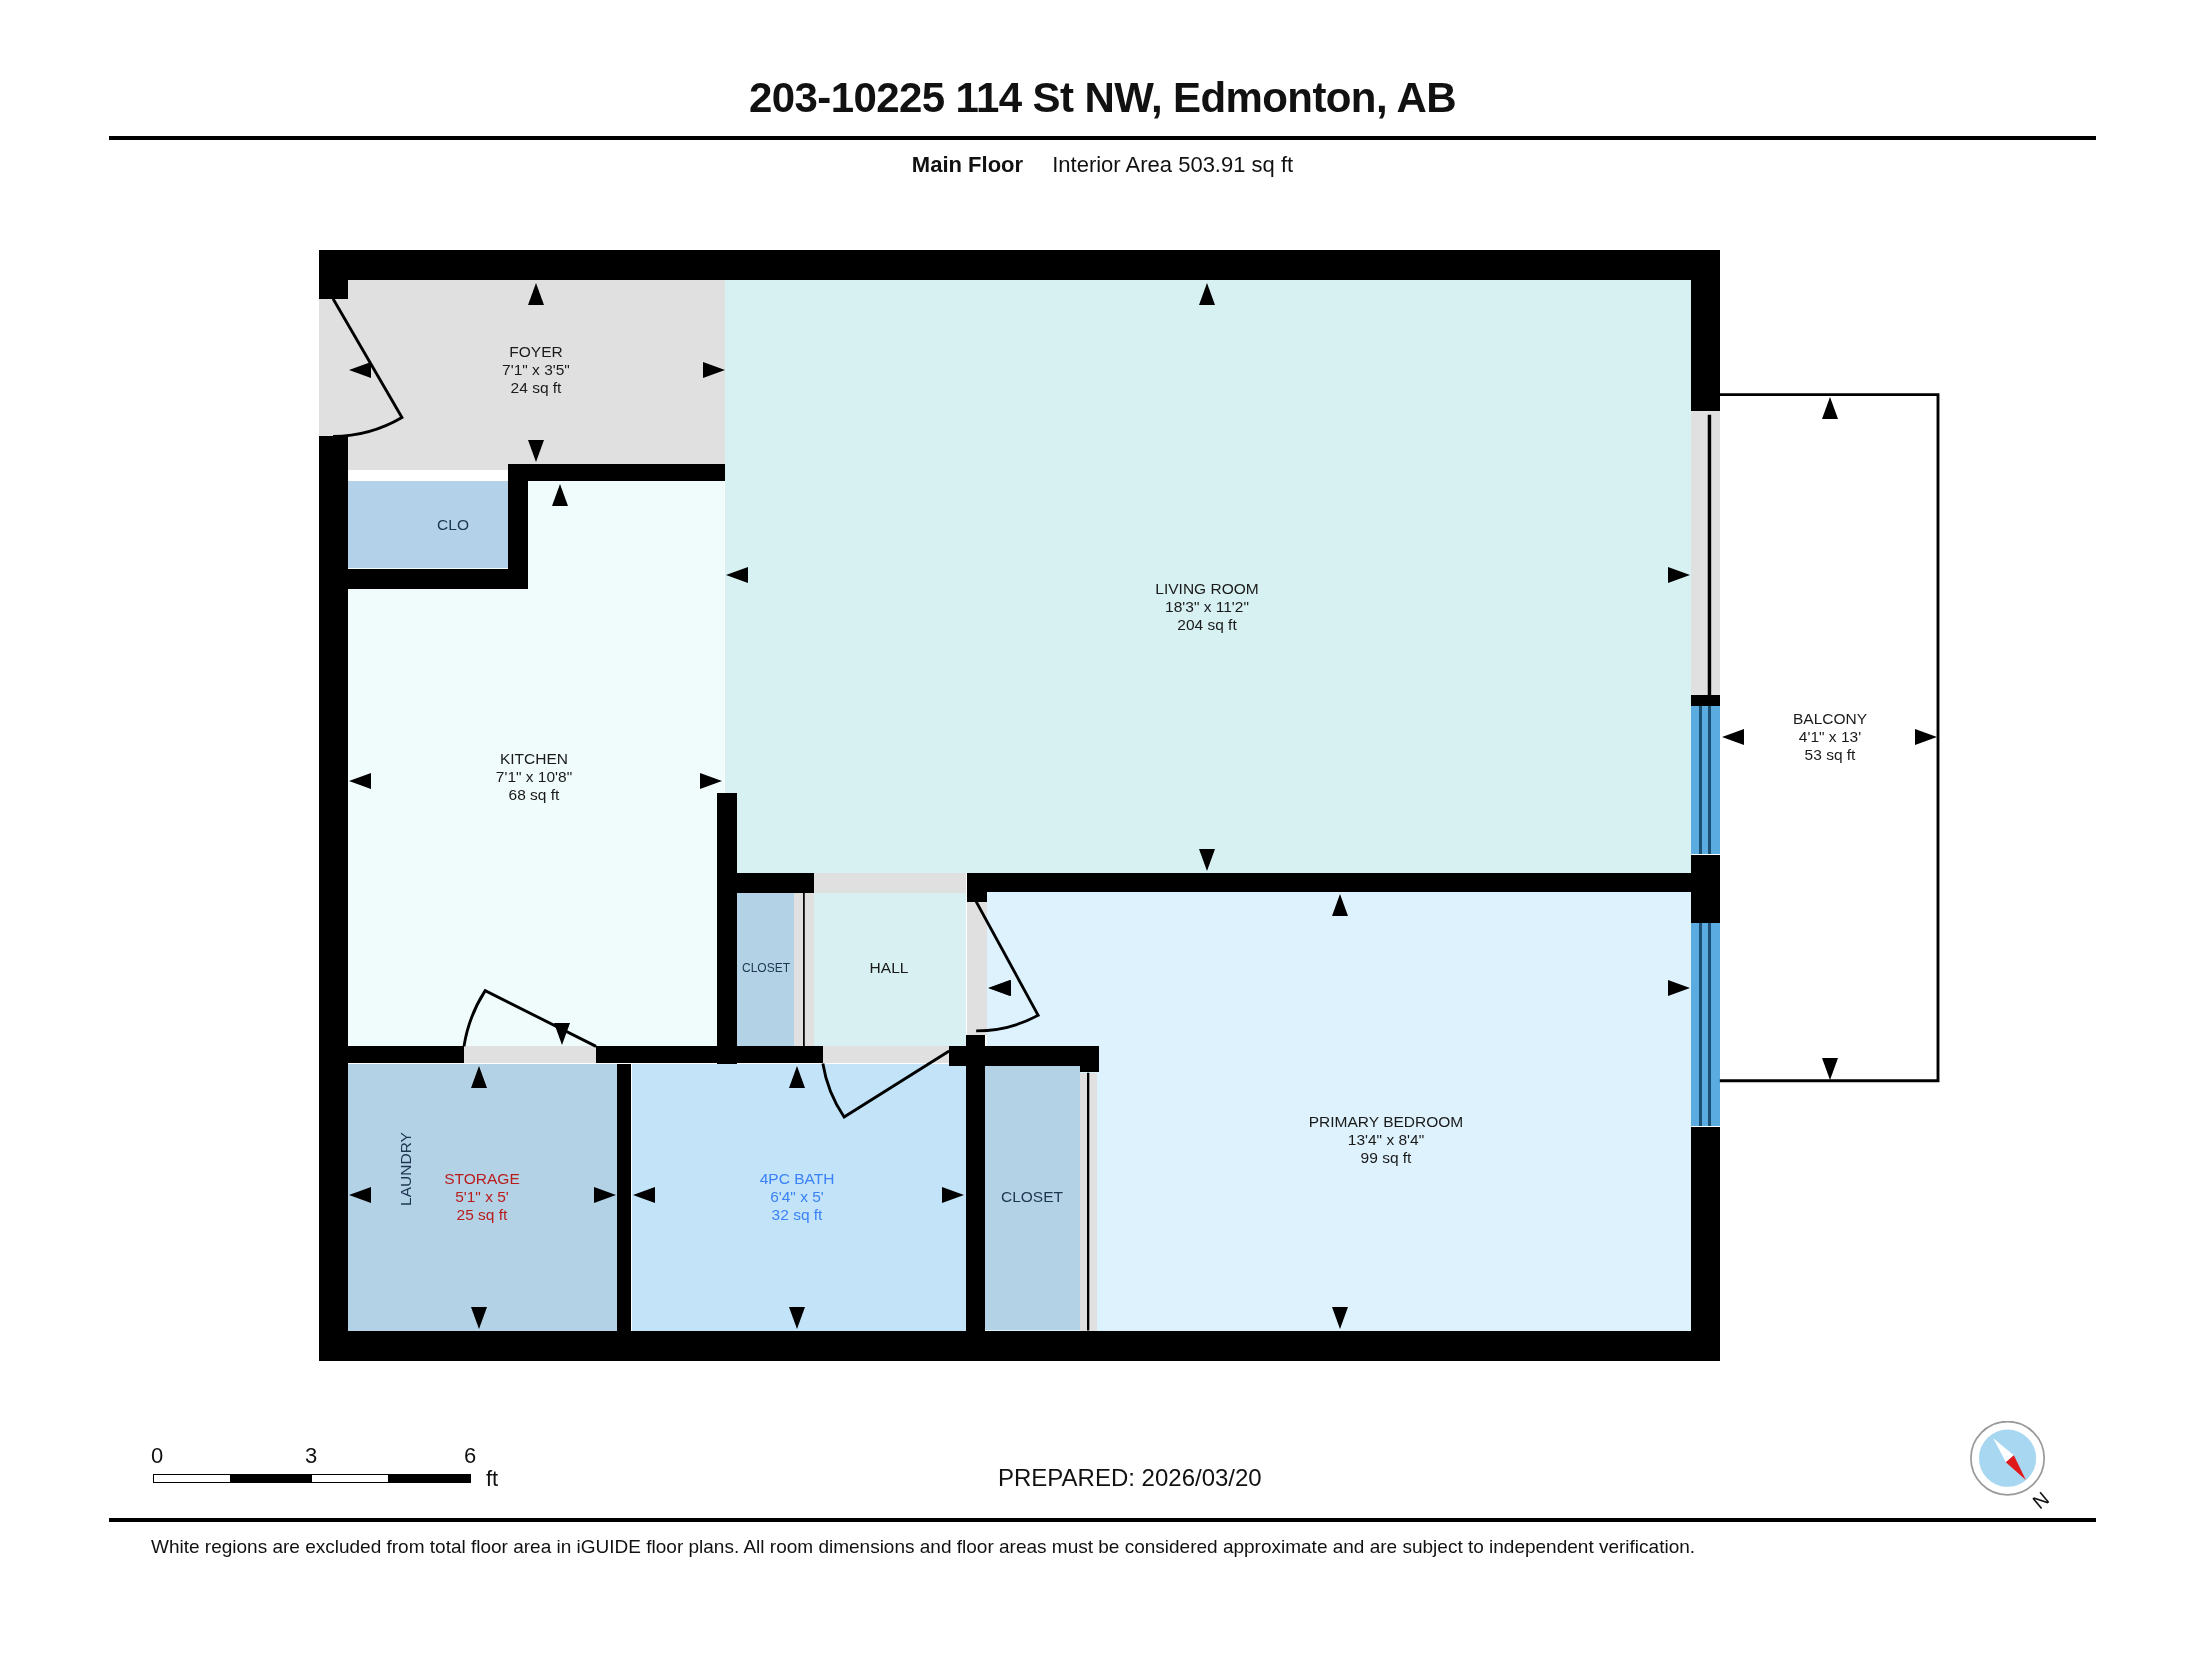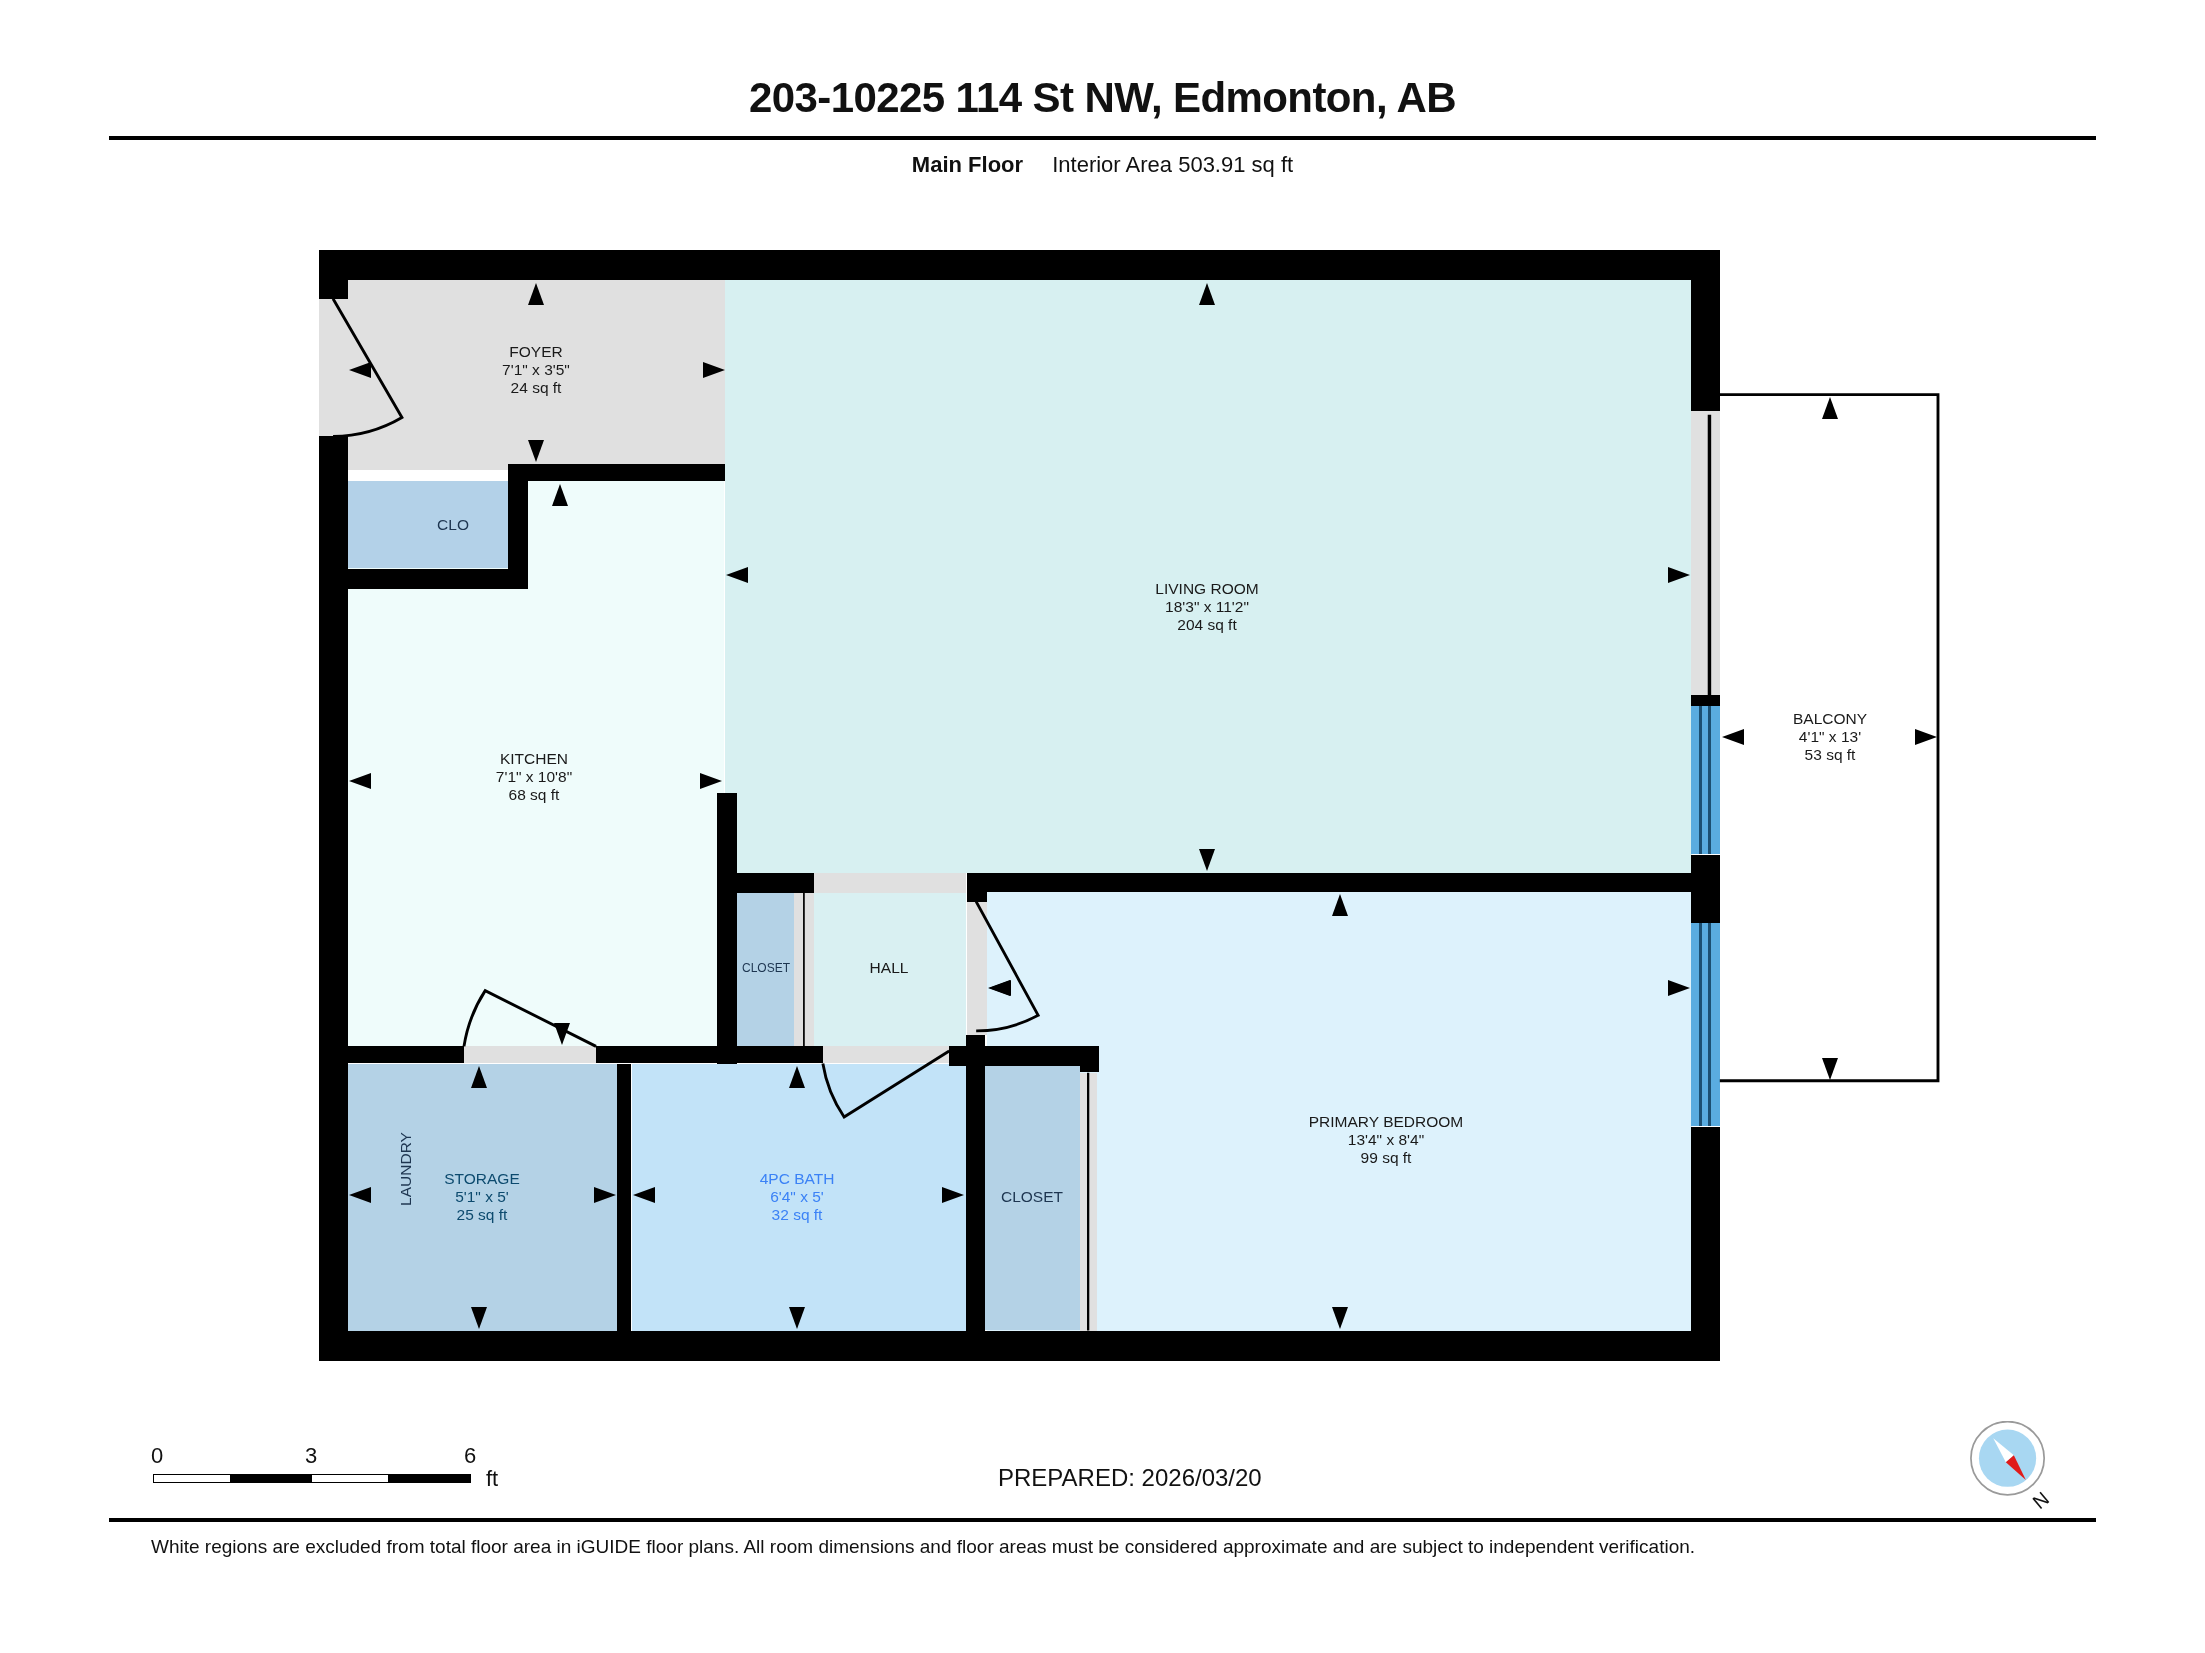--- a/index.html
+++ b/index.html
@@ -168,21 +168,21 @@
   </div>
   <div class="label" style="left:766px; top:968px; font-size:12px; color:#1d3550;">
     <span class="name">CLOSET</span>
   </div>
   <div class="label" style="left:889px; top:968px;">
     <span class="name">HALL</span>
   </div>
   <div class="label" style="left:406px; top:1169px; transform:translate(-50%,-50%) rotate(-90deg); color:#1d3550;">
     <span class="name">LAUNDRY</span>
   </div>
-  <div class="label" style="left:482px; top:1197px; color:#0c4a6e;">
+  <div class="label" style="left:482px; top:1197px; color:#b91c1c;">
     <span class="name">STORAGE</span>
     <span class="dim">5'1" x 5'</span>
     <span class="area">25 sq ft</span>
   </div>
   <div class="label" style="left:797px; top:1197px; color:#3b82f6;">
     <span class="name">4PC BATH</span>
     <span class="dim">6'4" x 5'</span>
     <span class="area">32 sq ft</span>
   </div>
   <div class="label" style="left:1032px; top:1197px; color:#1d3550;">

